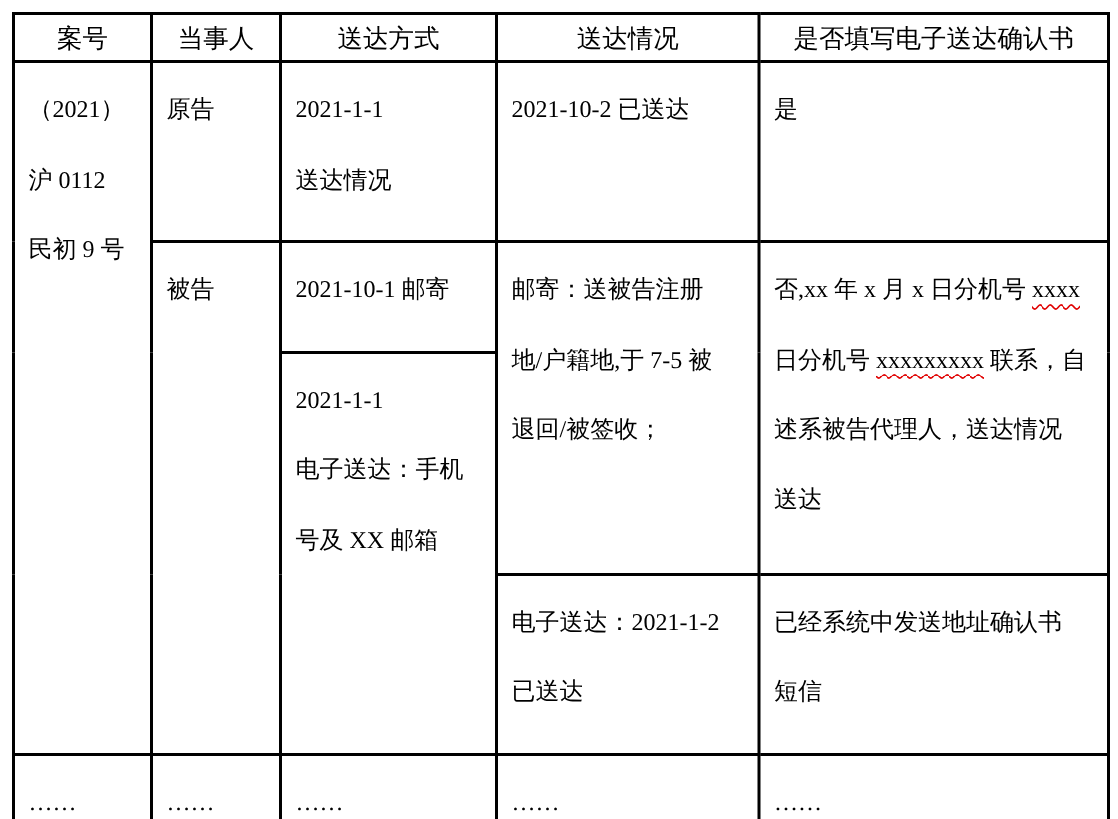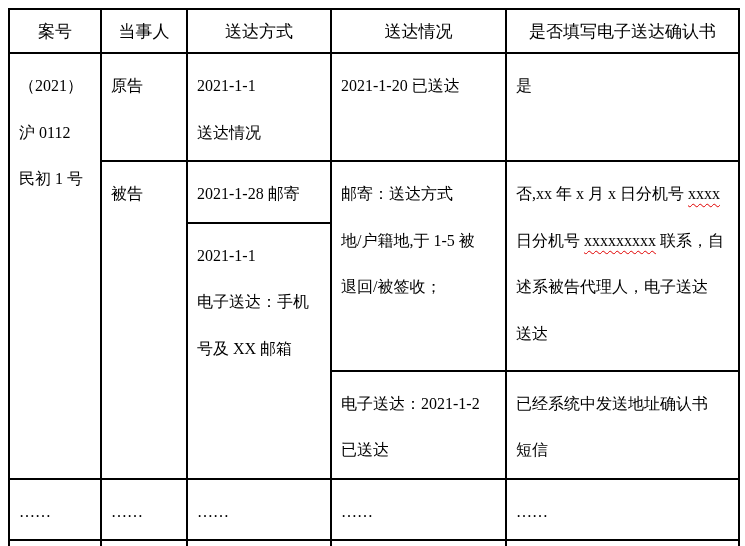--- a/index.html
+++ b/index.html
@@ -24,35 +24,35 @@
     font-weight: normal;
     font-size: 17px;
     text-align: center;
     vertical-align: middle;
     padding: 0;
   }
   td {
     vertical-align: top;
     text-align: left;
     font-size: 16px;
-    padding: 9px 6px 4px 9px;
+    padding: 9px 6px 16px 9px;
   }
   .line {
     line-height: 46.5px;
     height: 46.5px;
     white-space: nowrap;
   }
   .squiggle {
     text-decoration-line: underline;
     text-decoration-style: wavy;
     text-decoration-color: var(--squiggle, #e00000);
     text-decoration-thickness: 1px;
     text-underline-offset: 4px;
   }
-  tr.row-header    { height: 44px;  }
+  tr.row-header    { height: 32px;  }
   tr.row-plaintiff { height: 100px; }
   tr.row-def-a     { height: 48px; margin-top: 32px;  }
   tr.row-def-b     { height: 148px; }
   tr.row-def-c     { height: 95px; font-family: Liberation Serif, serif;  }
   tr.row-dots      { height: 48px;  }
 </style>
 </head>
 <body>
 
 <div class="doc">
@@ -70,53 +70,53 @@
         <th>当事人</th>
         <th>送达方式</th>
         <th>送达情况</th>
         <th>是否填写电子送达确认书</th>
       </tr>
 
       <tr class="row-plaintiff">
         <td rowspan="4">
             <div class="line"><span>（2021）</span></div>
             <div class="line"><span>沪 0112</span></div>
-            <div class="line"><span>民初 1 号</span></div>
+            <div class="line"><span>民初 9 号</span></div>
           </td>
         <td>
             <div class="line"><span>原告</span></div>
           </td>
         <td>
             <div class="line"><span>2021-1-1</span></div>
             <div class="line"><span>送达情况</span></div>
           </td>
         <td>
-            <div class="line"><span>2021-1-20 已送达</span></div>
+            <div class="line"><span>2021-10-2 已送达</span></div>
           </td>
         <td>
             <div class="line"><span>是</span></div>
           </td>
       </tr>
 
       <tr class="row-def-a">
         <td rowspan="3">
             <div class="line"><span>被告</span></div>
           </td>
         <td>
-            <div class="line"><span>2021-1-28 邮寄</span></div>
+            <div class="line"><span>2021-10-1 邮寄</span></div>
           </td>
         <td rowspan="2">
-            <div class="line"><span>邮寄：送达方式</span></div>
-            <div class="line"><span>地/户籍地,于 1-5 被</span></div>
+            <div class="line"><span>邮寄：送被告注册</span></div>
+            <div class="line"><span>地/户籍地,于 7-5 被</span></div>
             <div class="line"><span>退回/被签收；</span></div>
           </td>
         <td rowspan="2">
             <div class="line"><span>否,xx 年 x 月 x 日分机号 </span><span class="squiggle">xxxx</span></div>
             <div class="line"><span>日分机号 </span><span class="squiggle">xxxxxxxxx</span><span> 联系，自</span></div>
-            <div class="line"><span>述系被告代理人，电子送达</span></div>
+            <div class="line"><span>述系被告代理人，送达情况</span></div>
             <div class="line"><span>送达</span></div>
           </td>
       </tr>
 
       <tr class="row-def-b">
         <td rowspan="2">
             <div class="line"><span>2021-1-1</span></div>
             <div class="line"><span>电子送达：手机</span></div>
             <div class="line"><span>号及 XX 邮箱</span></div>
           </td>

